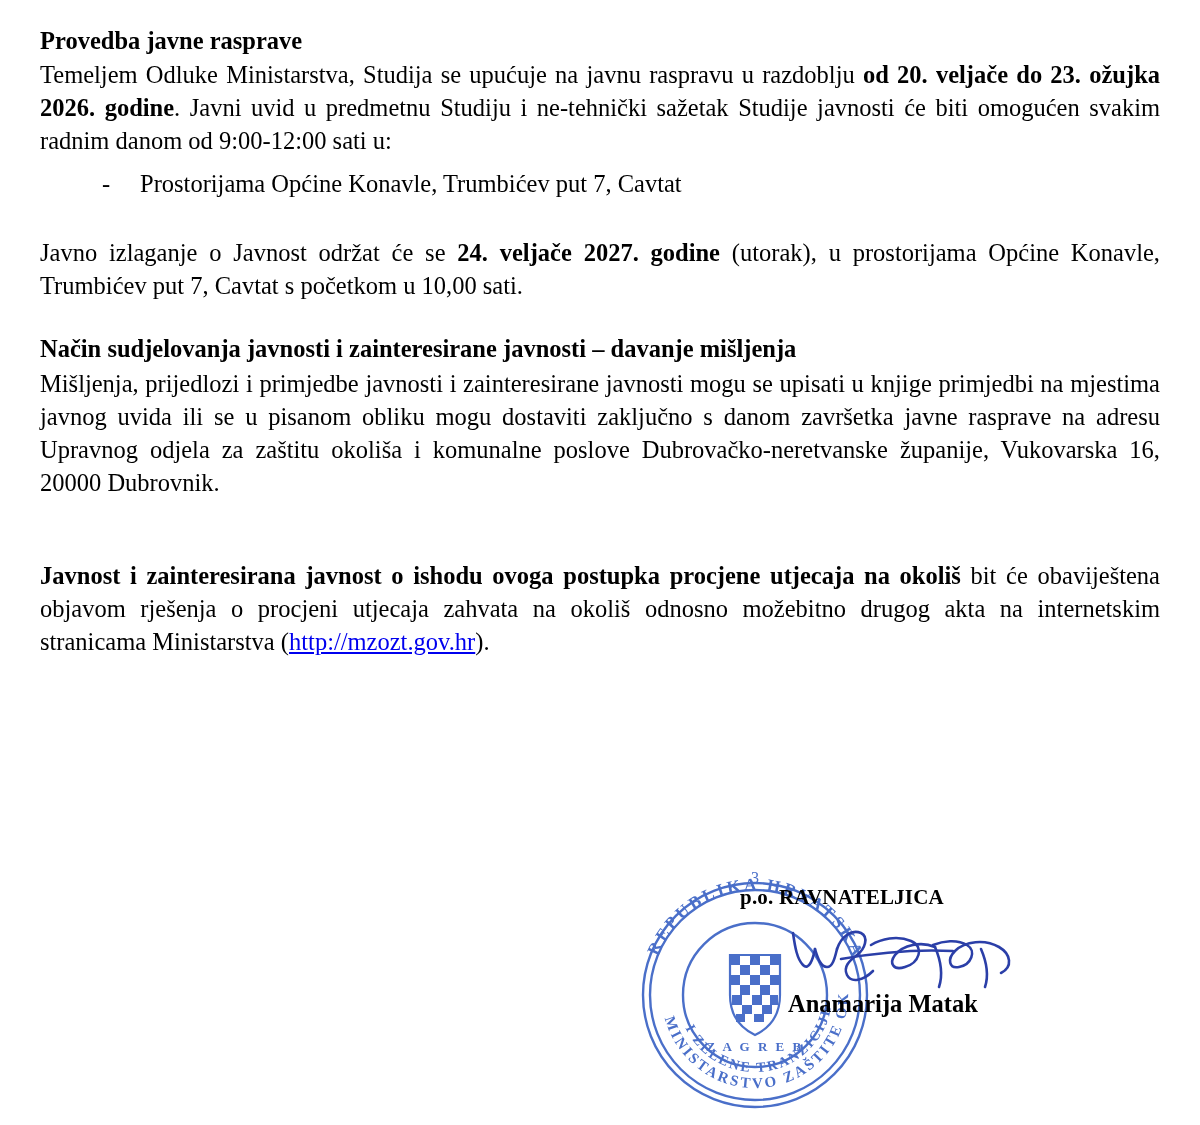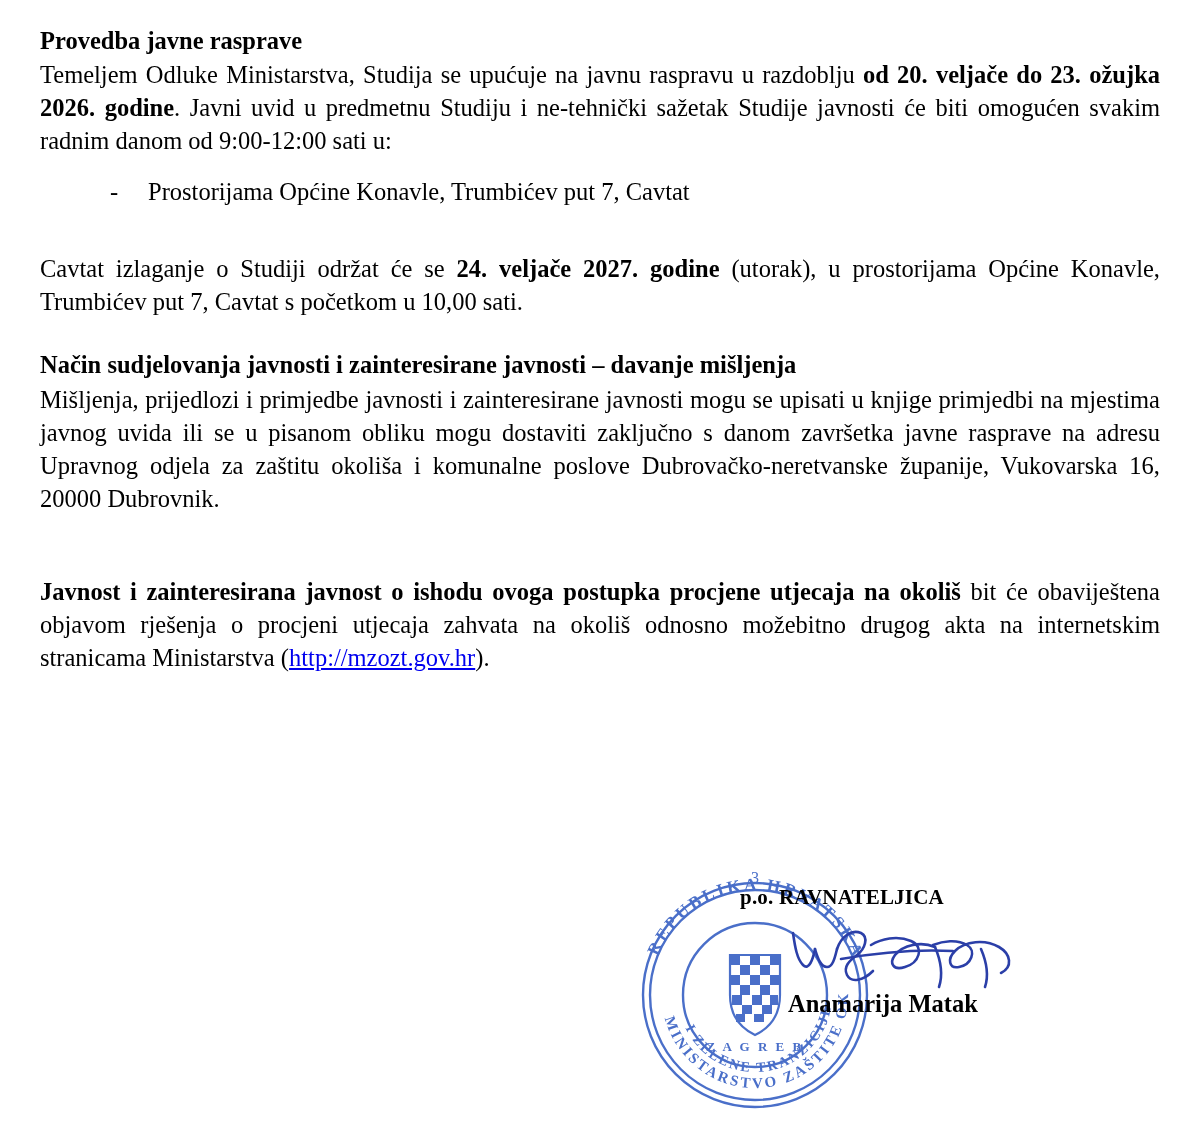--- a/index.html
+++ b/index.html
@@ -35,21 +35,21 @@
     text-justify: inter-word;
   }
   .head {
     font-weight: bold;
     margin-bottom: 1px;
   }
   .b { font-weight: bold; }
   .spacer-md { height: 26px; }
   .spacer-lg { height: 30px; }
   .bullet-line {
-    margin: 18px;
+    margin: 10px;
     font-size: 24.5px;
     line-height: 1.35;
     padding-left: 52px;
     text-indent: 0;
     text-align: left;
   }
   .bullet-dash {
     display: inline-block;
     width: 38px;
   }
@@ -102,21 +102,21 @@
 <div class="page">
 
   <div class="content">
 
     <p class="head">Provedba javne rasprave</p>
     <p><span>Temeljem Odluke Ministarstva, Studija se upućuje na javnu raspravu u razdoblju </span><span class="b">od 20. veljače do 23. ožujka 2026. godine</span><span>. Javni uvid u predmetnu Studiju i ne-tehnički sažetak Studije javnosti će biti omogućen svakim radnim danom od 9:00-12:00 sati u:</span></p>
     <p class="bullet-line"><span class="bullet-dash">-</span><span>Prostorijama Općine Konavle, Trumbićev put 7, Cavtat</span></p>
 
     <div class="spacer-md"></div>
 
-    <p><span>Cavtat izlaganje o Studiji održat će se </span><span class="b">24. veljače 2027. godine</span><span> (utorak), u prostorijama Općine Konavle, Trumbićev put 7, Cavtat s početkom u 10,00 sati.</span></p>
+    <p><span>Javno izlaganje o Javnost održat će se </span><span class="b">24. veljače 2027. godine</span><span> (utorak), u prostorijama Općine Konavle, Trumbićev put 7, Cavtat s početkom u 10,00 sati.</span></p>
 
 
     <div class="spacer-lg"></div>
 
     <p class="head">Način sudjelovanja javnosti i zainteresirane javnosti – davanje mišljenja</p>
     <p>Mišljenja, prijedlozi i primjedbe javnosti i zainteresirane javnosti mogu se upisati u knjige primjedbi na mjestima javnog uvida ili se u pisanom obliku mogu dostaviti zaključno s danom završetka javne rasprave na adresu Upravnog odjela za zaštitu okoliša i komunalne poslove Dubrovačko-neretvanske županije, Vukovarska 16,  20000 Dubrovnik.</p>
 
     <div class="spacer-lg"></div>
 
 

